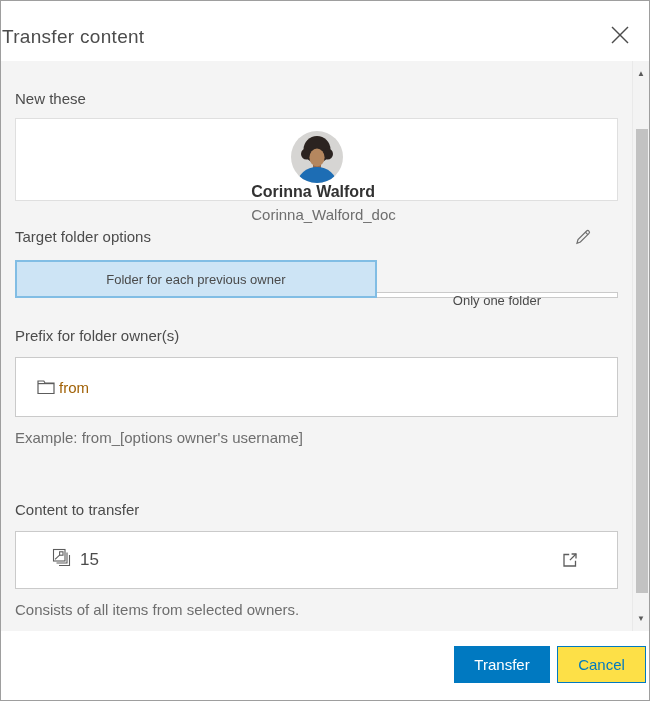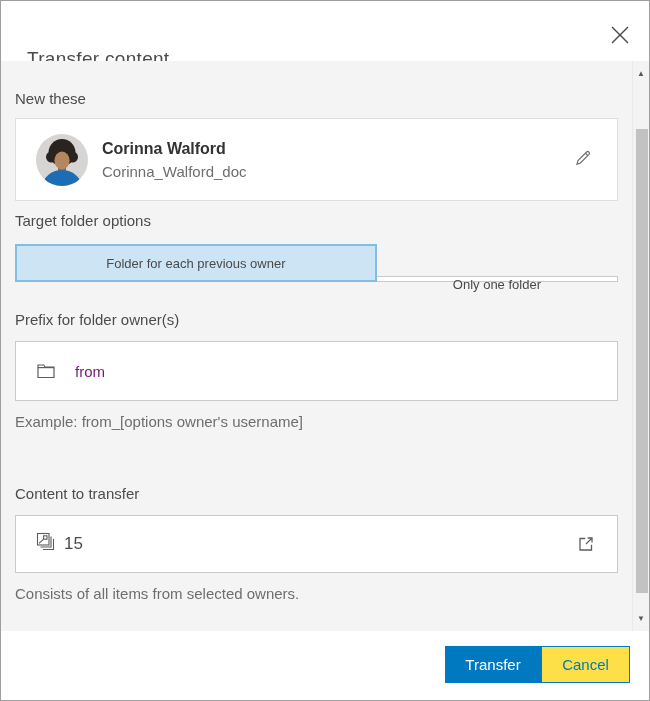--- a/index.html
+++ b/index.html
@@ -3,73 +3,73 @@
 <meta charset="utf-8">
 <style>
   * { box-sizing: border-box; margin: 0; padding: 0; }
   html,body { width: 650px; height: 701px; }
   body { font-family: "Liberation Sans", sans-serif; background:#fff; position:relative; }
 
   .dialog { position:absolute; inset:0; border:1px solid #9e9e9e; background:#fff; overflow:hidden; }
 
   
   .hdr { position:absolute; top:0; left:0; right:0; height:60px; background:#fff; }
-  .hdr-title { position:absolute; left:26px; top:25px; font-size:19px; color:#4c4c4c; font-weight:400; letter-spacing:.3px;margin-top:22px; }
+  .hdr-title { position:absolute; left:1px; top:25px; font-size:19px; color:#4c4c4c; font-weight:400; letter-spacing:.3px; }
   .close-btn { position:absolute; right:16px; top:22px; width:26px; height:26px; background:none; border:none; cursor:pointer; padding:0; }
 
   
   .scrollbody { position:absolute; top:60px; left:0; right:0; bottom:69px; background:#f4f4f4; overflow:hidden; }
   .scroll-content { position:absolute; left:0; top:0; right:17px; padding:0 14px; }
 
   .banner { position:relative; margin-top:-30px; height:64px; background:#fff;
             border:1px solid #e2e2e2; border-left:5px solid var(--accent,#0079c1); }
   .banner-text { position:absolute; left:52px; bottom:11px; font-size:15px; color:#6e6e6e; }
   .info-arc { position:absolute; left:27px; bottom:20px; width:18px; height:9px; overflow:hidden; }
 
   .section-label { margin-top:30px; font-size:15px; line-height:15px; color:#4c4c4c; }
-  .lbl-target { margin-top:12px; }
+  .lbl-target { margin-top:28px; }
   .lbl-content { margin-top:56px; }
 
   .card { background:#fff; border:1px solid #dfdfdf; }
 
-  .owner-card { margin-top:12px; height:83px; display:flex; align-items:center; padding:5px 20px; }
+  .owner-card { margin-top:12px; height:83px; display:flex; align-items:center; padding:12px 20px;flex-direction:column; }
   .avatar { width:52px; height:52px; flex:0 0 52px; }
   .owner-text { margin-left:14px; }
   .owner-name { font-size:16px; font-weight:700; color:#323232; }
   .owner-username { margin-top:5px; font-size:15px; color:#6e6e6e; }
   .edit-btn { margin-left:auto; background:none; border:none; cursor:pointer; padding:4px; }
 
   .segmented { margin-top:16px; display:flex; height:38px; }
   .seg { font-family:"Liberation Sans",sans-serif; font-size:13px; color:#4a4a4a; cursor:pointer;
          background:#fff; border:1px solid #cacaca; }
   .seg-0 { flex:0 0 60%; }
   .seg-1 { flex:1 1 auto; border-left:none;margin-top:32px; }
   .seg.selected { background:var(--selected_bg,#cde4f5); border:2px solid var(--selected_border,#81bde4); }
 
   .input-box { margin-top:14px; height:60px; border:1px solid #cacaca; display:flex; align-items:center; padding:0 21px; }
   .input-box .icon { flex:0 0 auto; display:flex; }
-  .prefix-field { border:none; background:transparent; outline:none; margin-left:20px;
-                  font-family:"Liberation Sans",sans-serif; font-size:15px; color:#701a75; flex:1 1 auto; }
+  .prefix-field { border:none; background:transparent; outline:none; margin-left:4px;
+                  font-family:"Liberation Sans",sans-serif; font-size:15px; color:#a16207; flex:1 1 auto; }
 
   .hint { margin-top:12px; font-size:15px; color:#6e6e6e; }
 
-  .content-box { margin-top:14px; height:58px; border:1px solid #cacaca; display:flex; align-items:center; padding:0 20px; }
+  .content-box { margin-top:14px; height:58px; border:1px solid #cacaca; display:flex; align-items:center; padding:0 36px; }
   .content-count { margin-left:8px; font-size:17px; color:#4c4c4c; }
   .open-btn { margin-left:auto; background:none; border:none; cursor:pointer; padding:2px; display:flex; }
 
   
   .scrollbar { position:absolute; top:0; right:0; bottom:0; width:17px; background:#f3f3f3; border-left:1px solid #e9e9e9; }
   .scroll-arrow { position:absolute; left:0; right:0; text-align:center; font-size:8px; color:#5a5a5a; cursor:pointer; }
   .scroll-arrow.up { top:8px; }
   .scroll-arrow.down { bottom:8px; }
   .scroll-thumb { position:absolute; top:68px; bottom:38px; right:1px; width:12px; background:#c2c2c2; cursor:pointer; }
 
   
   .ftr { position:absolute; bottom:0; left:0; right:0; height:69px; background:#fff; }
-  .ftr-btns { position:absolute; right:19px; top:15px; display:flex; }
+  .ftr-btns { position:absolute; right:3px; top:15px; display:flex; gap:7px; }
   .btn { font-family:"Liberation Sans",sans-serif; font-size:15px; height:37px; cursor:pointer; }
   .btn-primary { width:96px; background:var(--accent,#0079c1); border:1px solid var(--accent,#0079c1); color:#fff; }
   .btn-secondary { width:89px; background:#fde047; border:1px solid var(--accent,#0079c1); color:var(--accent,#0079c1); }
 </style>
 </head>
 <body>
 
 <div class="dialog">
 
   <div class="hdr">

